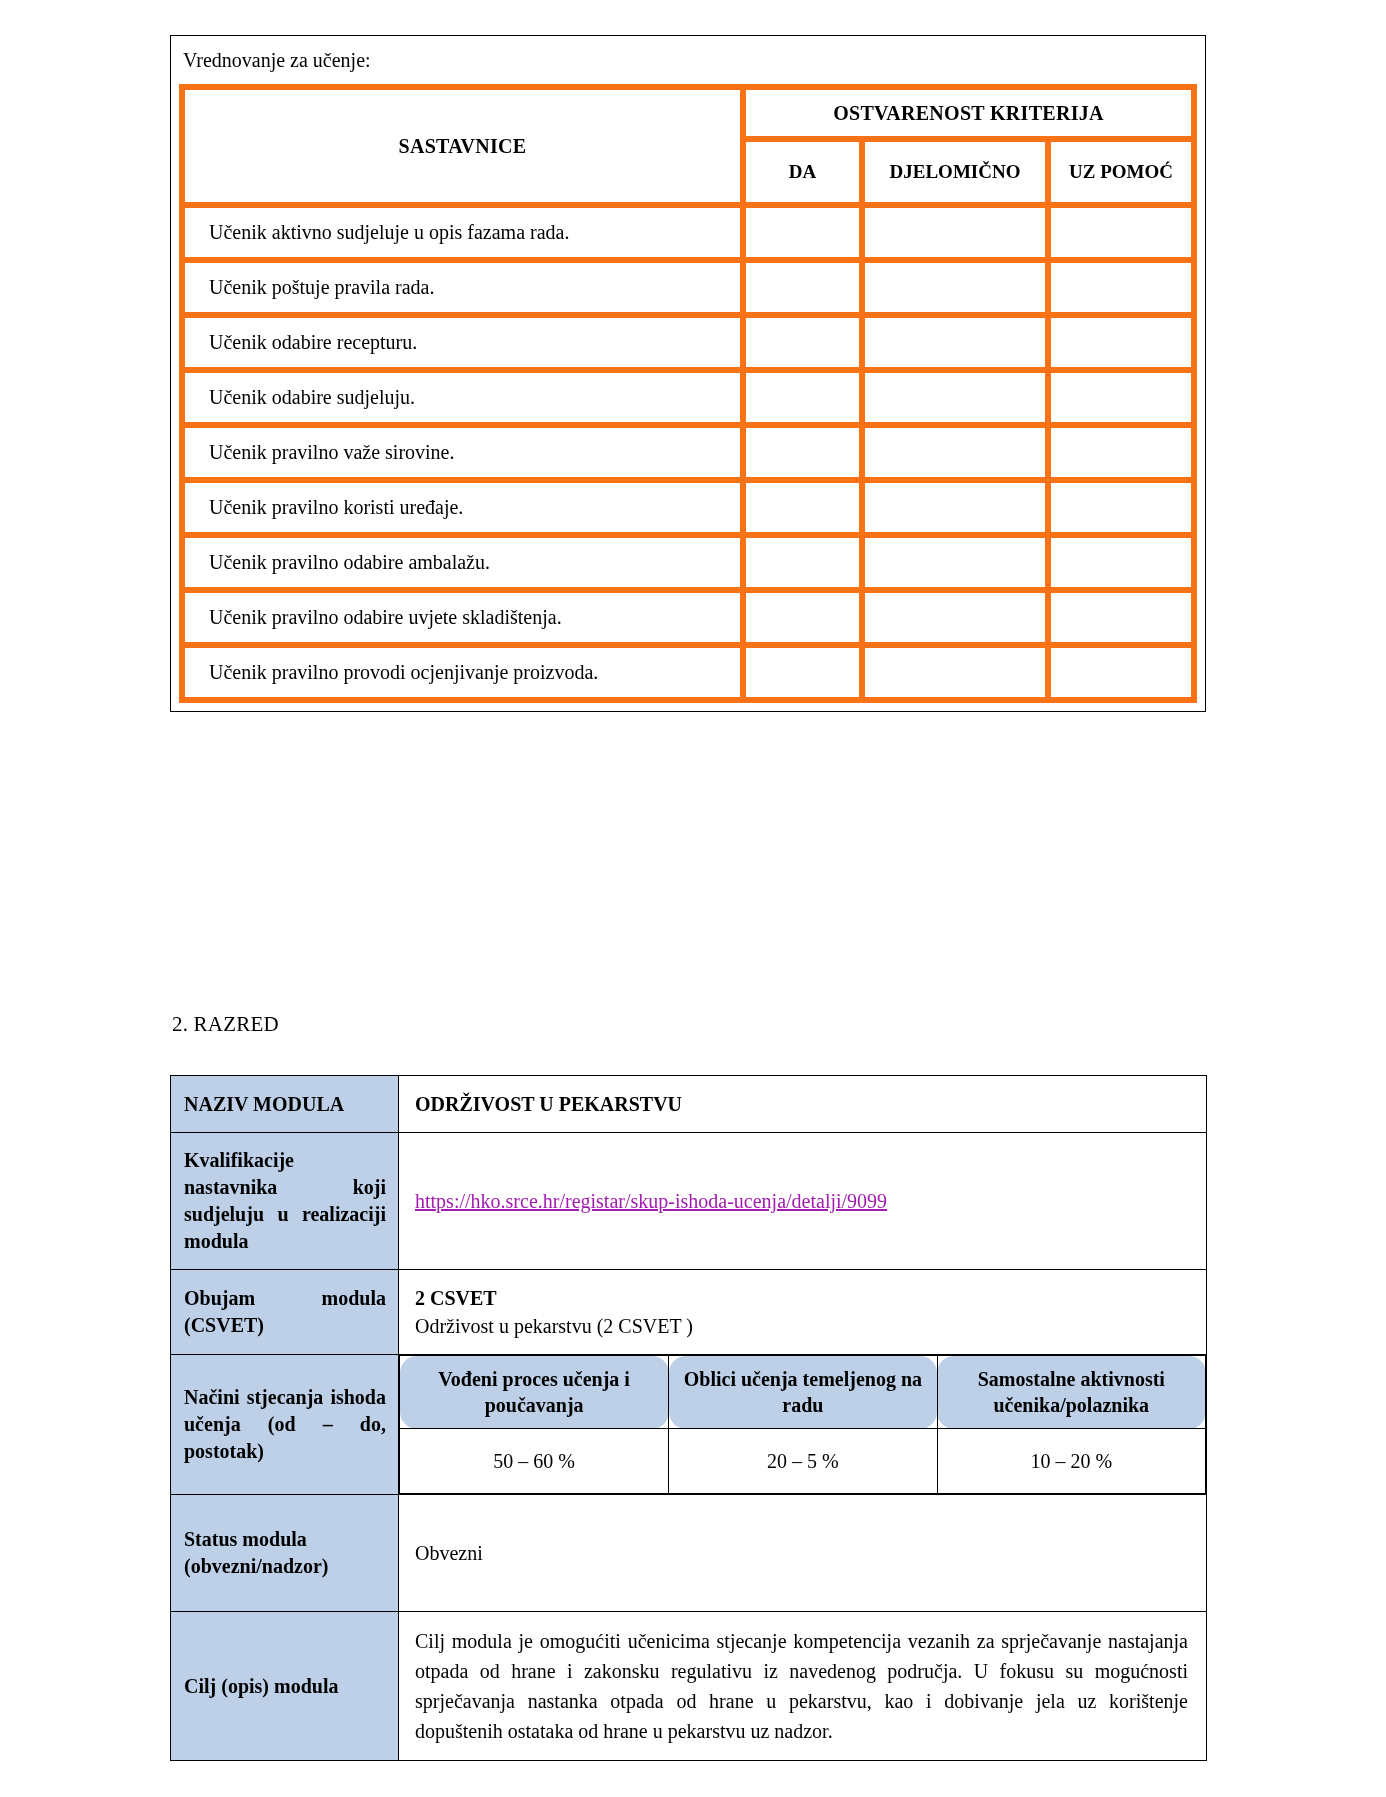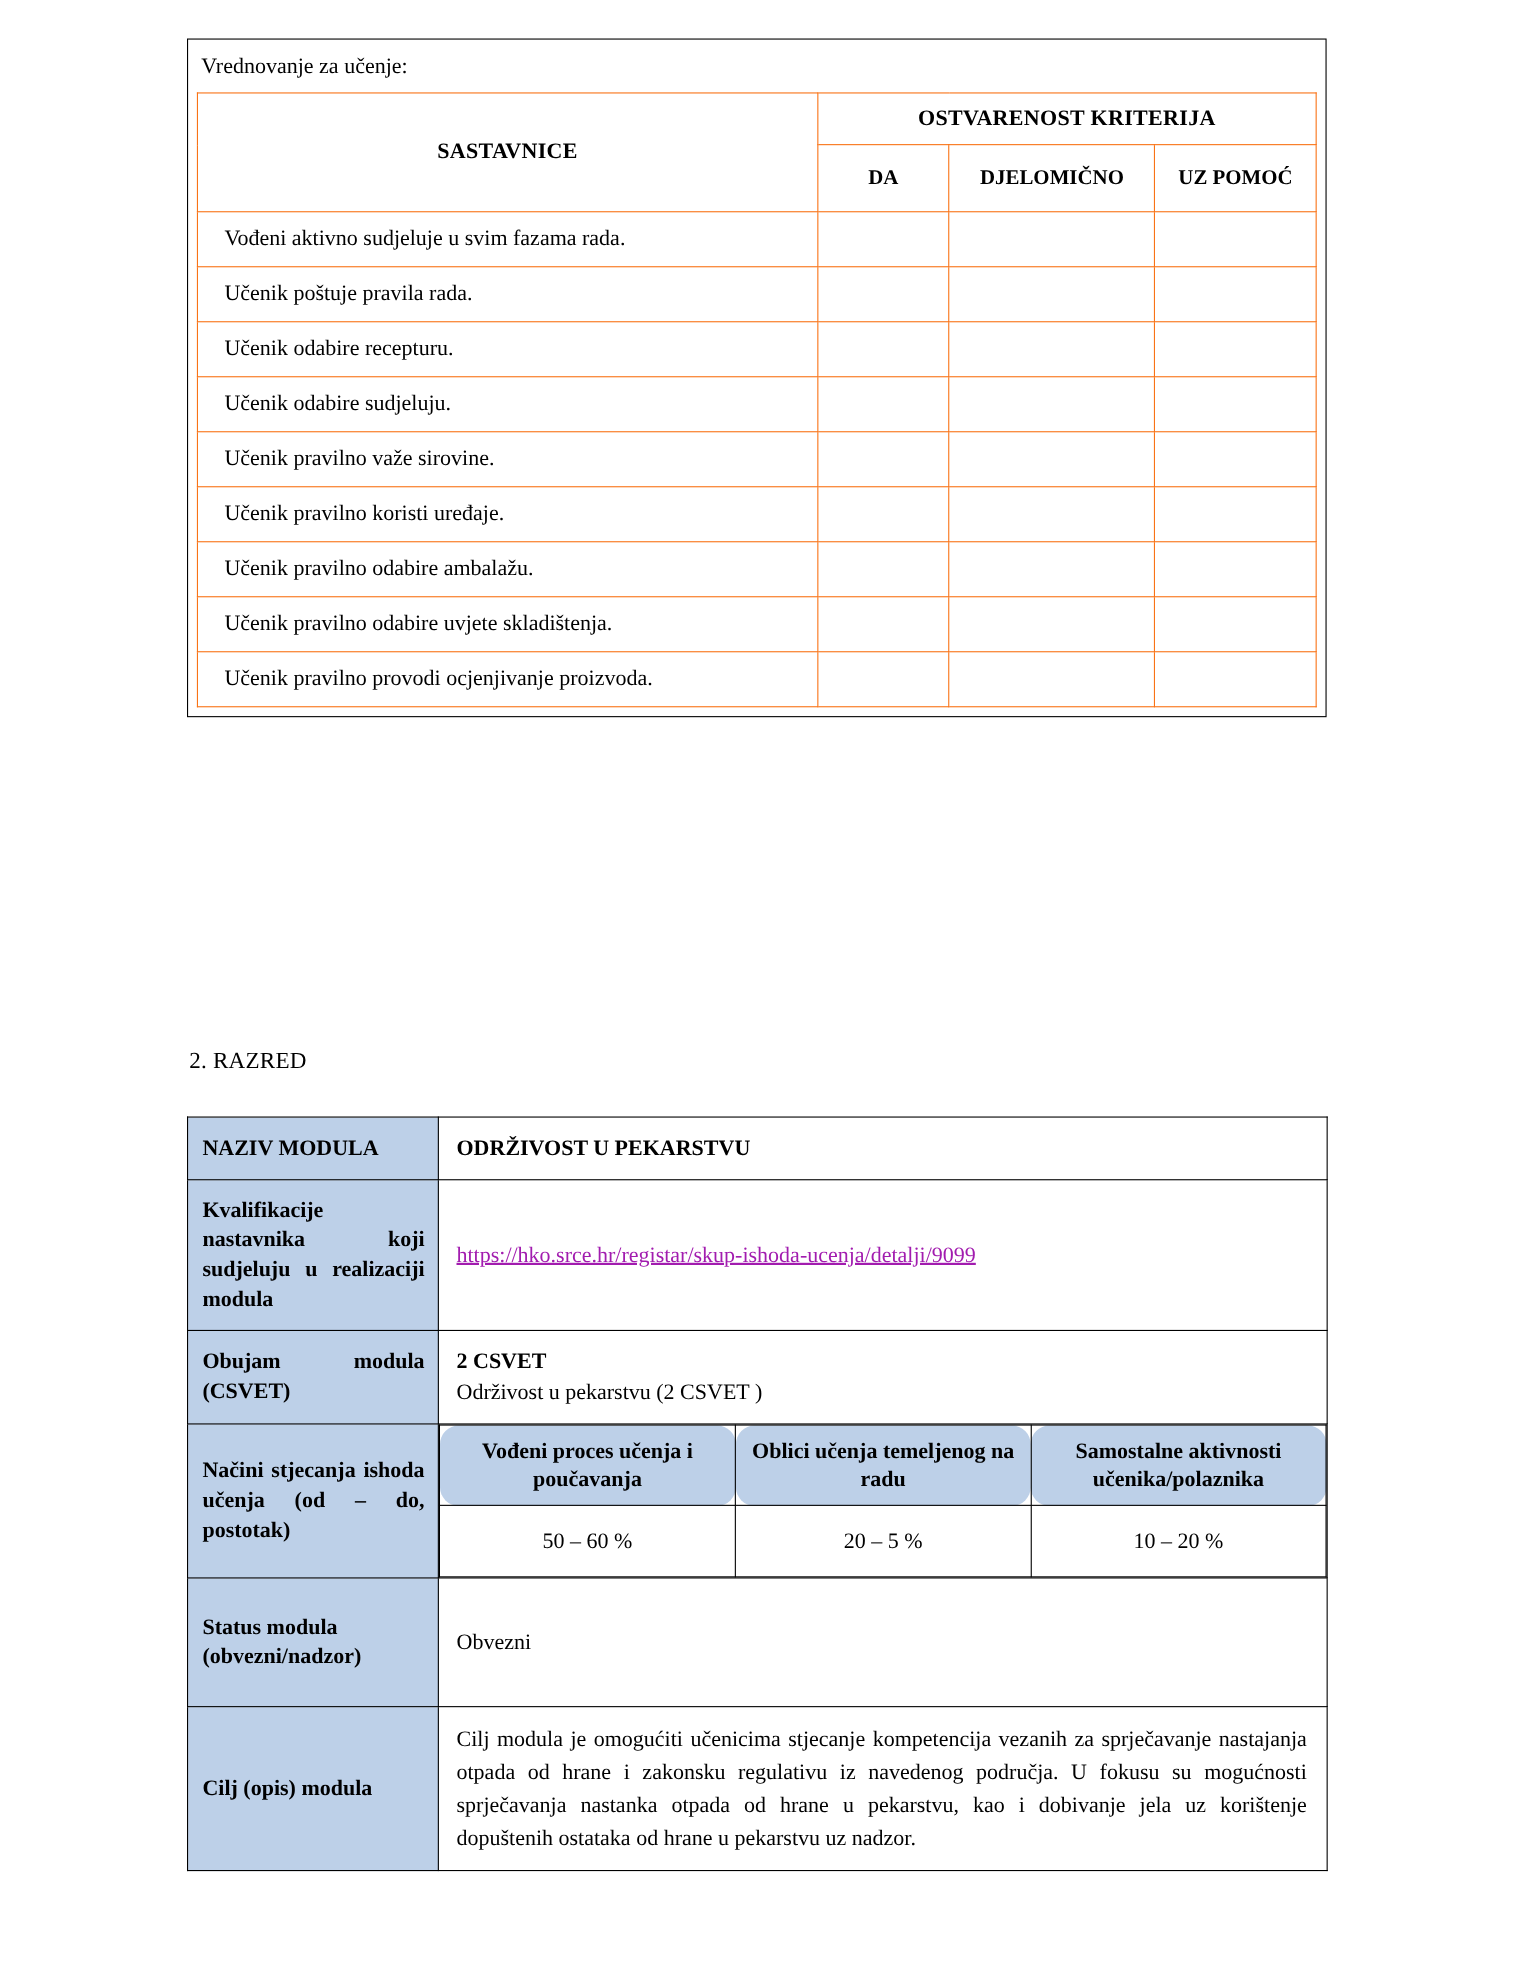--- a/index.html
+++ b/index.html
@@ -34,21 +34,21 @@
     font-size: 20px;
     line-height: 28px;
     padding: 4px 2px 10px 4px;
   }
   table.eval {
     border-collapse: collapse;
     width: 1018px;
     table-layout: fixed;
   }
   table.eval td, table.eval th {
-    border: 1px solid #f97316;
+    border: 6px solid #f97316;
     font-size: 20px;
     font-weight: normal;
     vertical-align: middle;
   }
   table.eval th.sastavnice {
     text-align: center;
     font-weight: bold;
     height: 104px;
     font-size: 20px;
     letter-spacing: .3px;
@@ -168,21 +168,21 @@
           <th class="sastavnice" rowspan="2">SASTAVNICE</th>
           <th class="ostvarenost" colspan="3">OSTVARENOST KRITERIJA</th>
         </tr>
         <tr>
           <th class="sub">DA</th>
           <th class="sub">DJELOMIČNO</th>
           <th class="sub">UZ POMOĆ</th>
         </tr>
 
         <tr>
-          <td class="crit">Vođeni aktivno sudjeluje u svim fazama rada.</td>
+          <td class="crit">Učenik aktivno sudjeluje u opis fazama rada.</td>
           <td class="mark"></td>
           <td class="mark"></td>
           <td class="mark"></td>
         </tr>
         <tr>
           <td class="crit">Učenik poštuje pravila rada.</td>
           <td class="mark"></td>
           <td class="mark"></td>
           <td class="mark"></td>
         </tr>

